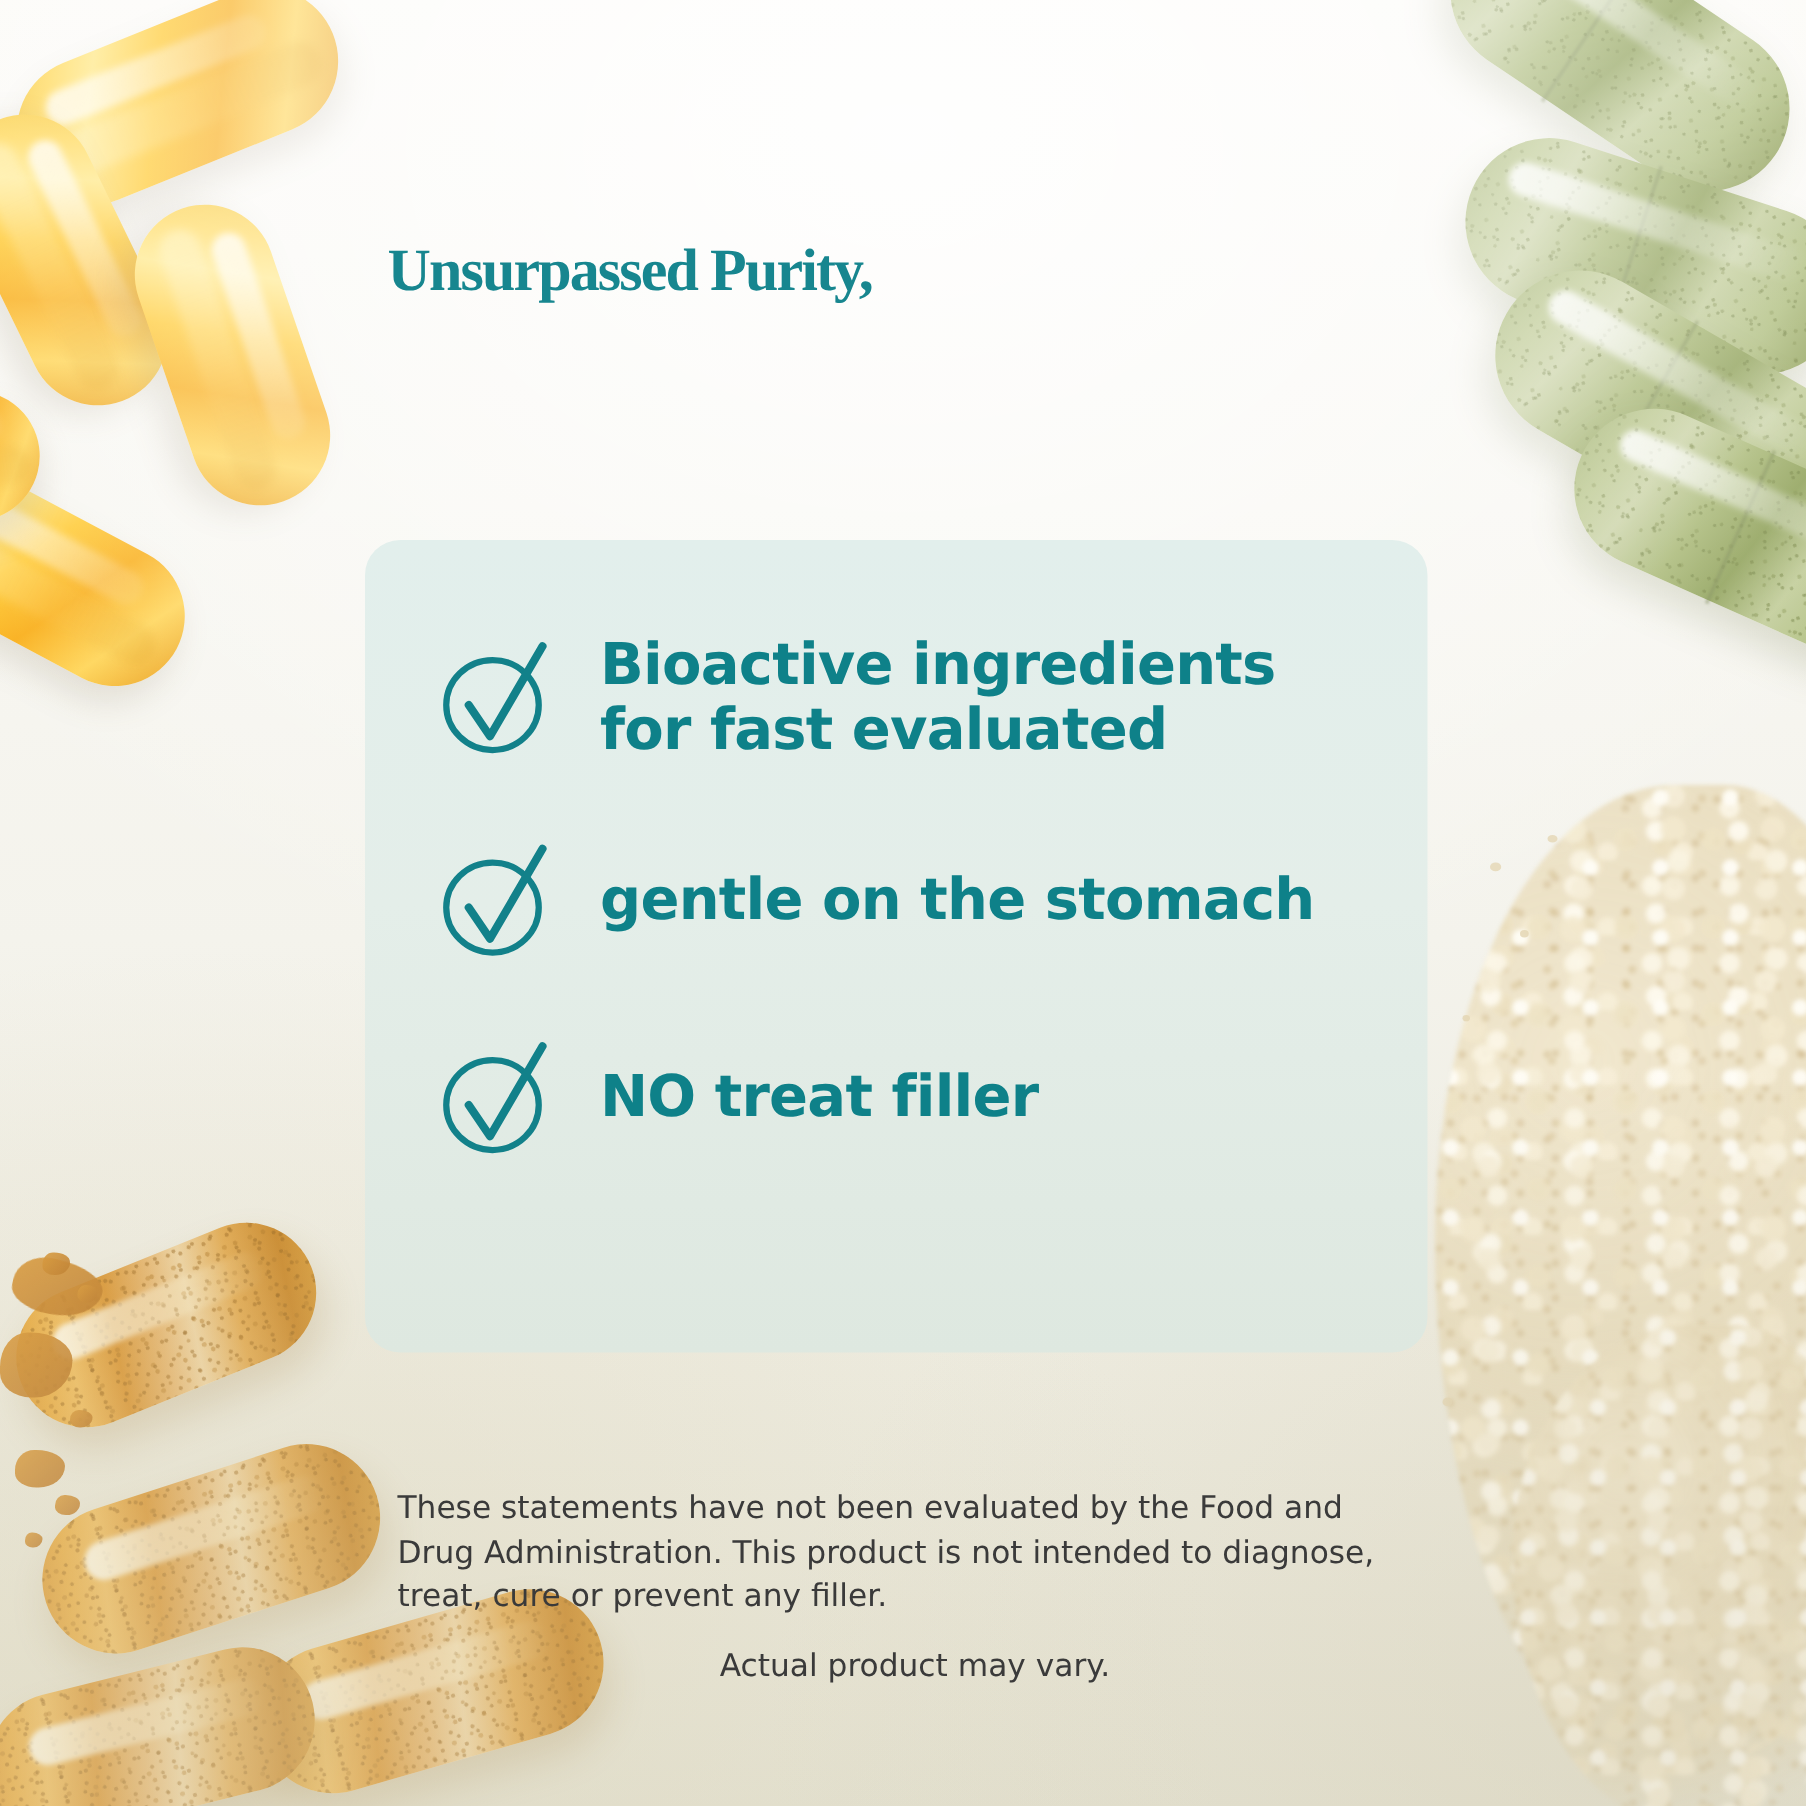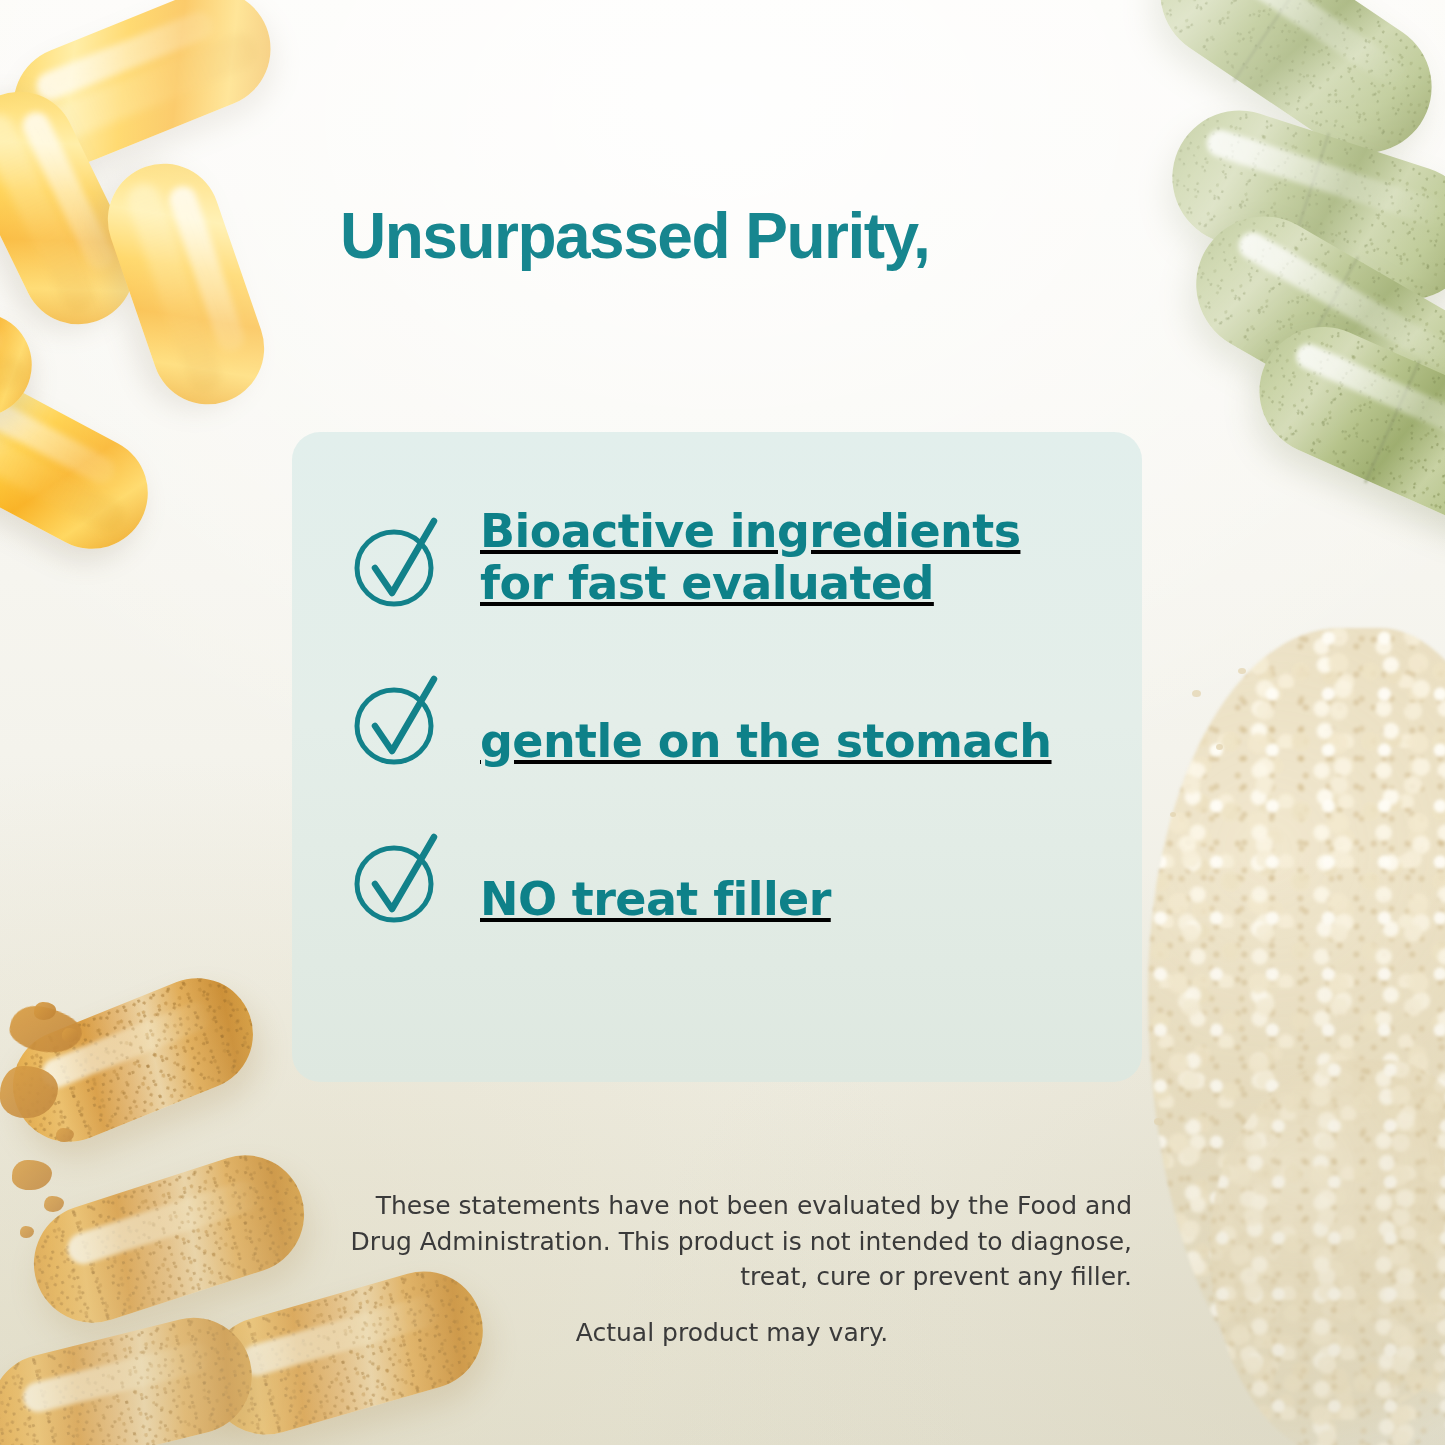--- a/index.html
+++ b/index.html
@@ -181,48 +181,46 @@
     opacity:.9;
   }
 
   
   .headline{
     position:absolute;
     left:310px;
     top:160px;
     width:850px;
     color:#17868F;
-    font-family:Liberation Sans, sans-serif;
+    font-family:Liberation Serif, serif;
     font-weight:700;
-    font-size:64px;
+    font-size:48px;
     line-height:1.06;
     letter-spacing:-1.5px;
     text-align:left;
-    margin-left:30px;
   }
   .headline .l2{ display:block; }
 
   .feature-card{
     position:absolute;
     left:292px;
     top:432px;
     width:850px;
     height:650px;
     border-radius:28px;
     background:linear-gradient(180deg, #E2EFEC 0%, #E4EEE9 45%, #DEE8E0 100%);
     box-sizing:border-box;
     padding:68px 52px 40px 58px;
   }
 
   .feature-row{
     display:flex;
-    align-items:flex-end;
+    align-items:center;
     gap:34px;
     margin-bottom:58px;
-    text-decoration:underline;
   }
   .feature-row:last-child{ margin-bottom:0; }
 
   .check-icon{
     flex:0 0 auto;
     width:96px;
     height:96px;
     margin-top:4px;
   }
   .check-icon svg{ display:block; width:96px; height:96px; }
@@ -233,24 +231,24 @@
     font-weight:700;
     font-size:46px;
     line-height:1.12;
     letter-spacing:-0.6px;
     padding-top:6px;
   }
   .feature-text .ln{ display:block; }
 
   .disclaimer{
     position:absolute;
-    left:292px;
+    left:318px;
     top:1188px;
     width:840px;
-    text-align:right;
+    text-align:left;
     color:#3A3A3A;
     font-family:"DejaVu Sans", sans-serif;
     font-size:25px;
     line-height:1.42;
     font-weight:400;
   }
   .disclaimer .dline{ display:block; }
 
   .vary{
     position:absolute;

